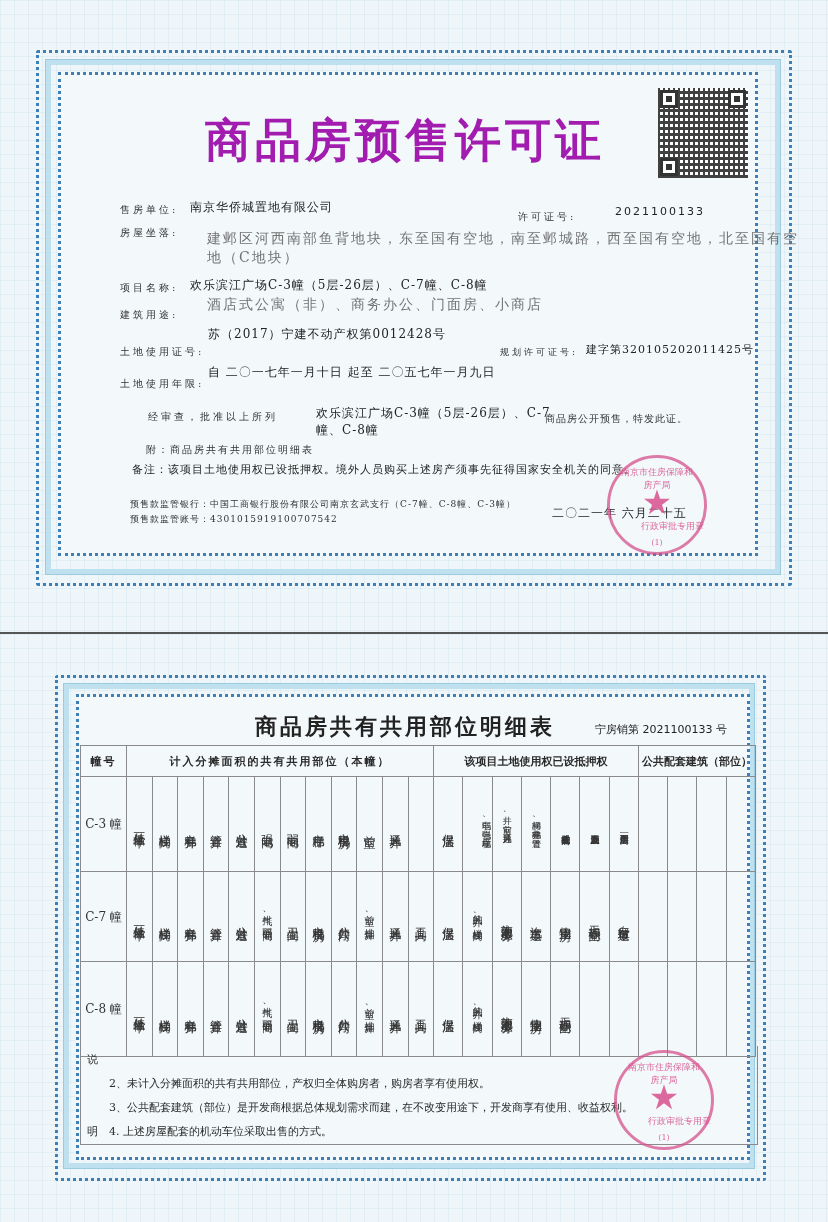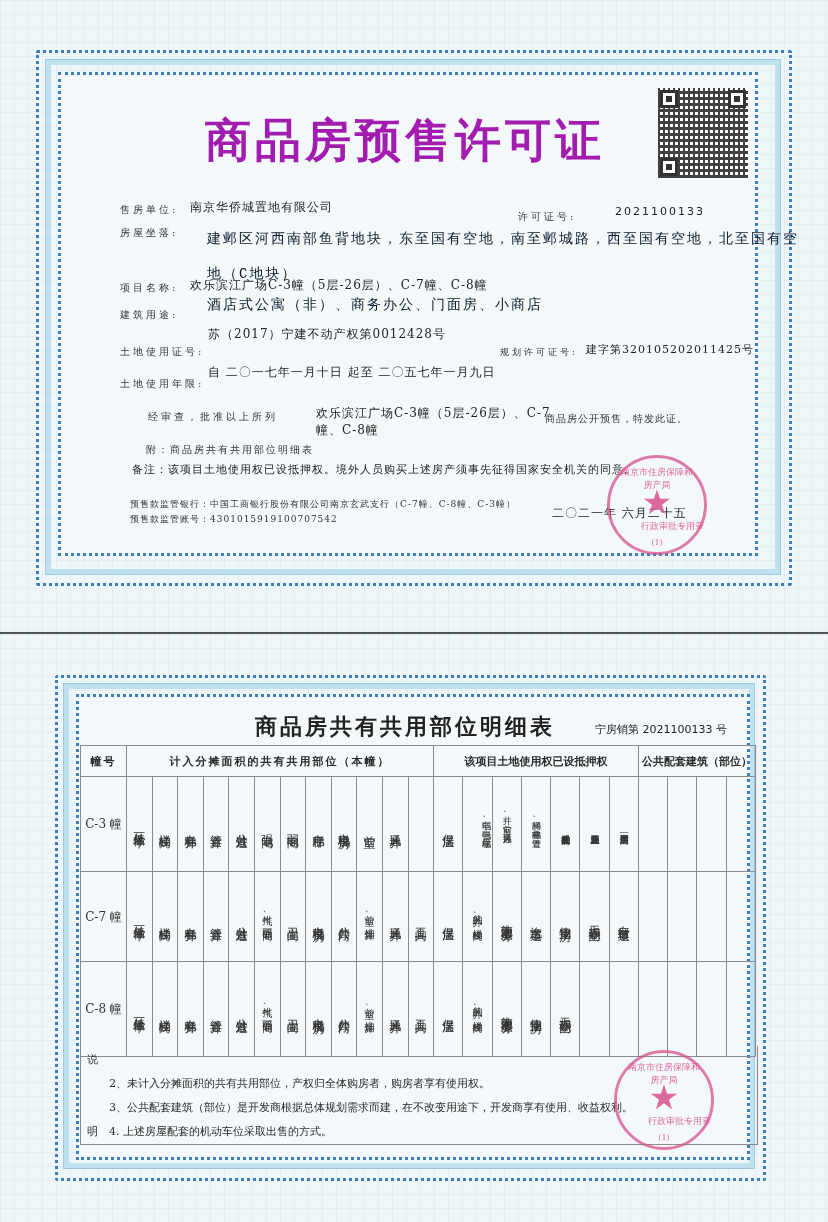--- a/index.html
+++ b/index.html
@@ -29,21 +29,21 @@
   .qr { position:absolute; left:658px; top:88px; width:90px; height:90px; background:#fff;
     background-image:
       repeating-linear-gradient(0deg, #222 0 3px, transparent 3px 6px),
       repeating-linear-gradient(90deg, #222 0 2px, transparent 2px 5px);
     opacity:0.85; }
   .qr .finder { position:absolute; width:12px; height:12px; border:3px solid #111; background:#fff; }
   .qr .finder::after { content:""; position:absolute; left:3px; top:3px; width:6px; height:6px; background:#111; }
 
   .label { position:absolute; font-size:10px; color:#333; letter-spacing:3px; }
   .val { position:absolute; font-size:12px; color:#222; letter-spacing:1px; }
-  .val-lg { position:absolute; font-size:14px; color:#0f172a; letter-spacing:2px; line-height:24px; }
+  .val-lg { position:absolute; font-size:14px; color:#737373; letter-spacing:2px; line-height:24px; }
   .small { position:absolute; font-size:9px; color:#333; letter-spacing:1px; }
   .mono { font-family:"DejaVu Sans", sans-serif; }
 
   .seal { position:absolute; width:100px; height:100px; border-radius:50%;
     border:3px solid rgba(214,80,140,0.75); box-sizing:border-box; color:rgba(214,80,140,0.85); }
   .seal .star { position:absolute; left:0; right:0; top:24px; text-align:center; font-size:34px; }
   .seal .ring-text { position:absolute; left:8px; right:8px; top:8px; text-align:center; font-size:9px; }
   .seal .bottom-text { position:absolute; left:0; right:0; top:62px; text-align:right; font-size:9px; }
   .seal .num { position:absolute; left:0; right:0; top:80px; text-align:center; font-size:8px; }
 
@@ -77,21 +77,21 @@
   <span class="finder" style="left:2px;bottom:2px;"></span>
 </div>
 
 <div class="label" style="left:120px;top:203px;">售房单位:</div>
 <div class="val" style="left:190px;top:199px;">南京华侨城置地有限公司</div>
 <div class="label" style="left:518px;top:210px;">许可证号:</div>
 <div class="val mono" style="left:615px;top:205px;font-size:11px;letter-spacing:2px;">2021100133</div>
 
 <div class="label" style="left:120px;top:226px;">房屋坐落:</div>
 <div class="val-lg" style="left:207px;top:226px;">建邺区河西南部鱼背地块，东至国有空地，南至邺城路，西至国有空地，北至国有空</div>
-<div class="val-lg" style="left:207px;top:262px;font-family:Liberation Mono, monospace;">地（C地块）</div>
+<div class="val-lg" style="left:207px;top:245px;">地（C地块）</div>
 
 <div class="label" style="left:120px;top:281px;">项目名称:</div>
 <div class="val" style="left:190px;top:277px;">欢乐滨江广场C-3幢（5层-26层）、C-7幢、C-8幢</div>
 
 <div class="label" style="left:120px;top:308px;">建筑用途:</div>
 <div class="val-lg" style="left:207px;top:292px;">酒店式公寓（非）、商务办公、门面房、小商店</div>
 
 <div class="val" style="left:208px;top:326px;">苏（2017）宁建不动产权第0012428号</div>
 <div class="label" style="left:120px;top:345px;">土地使用证号:</div>
 <div class="label" style="left:500px;top:346px;font-size:9px;">规划许可证号:</div>

